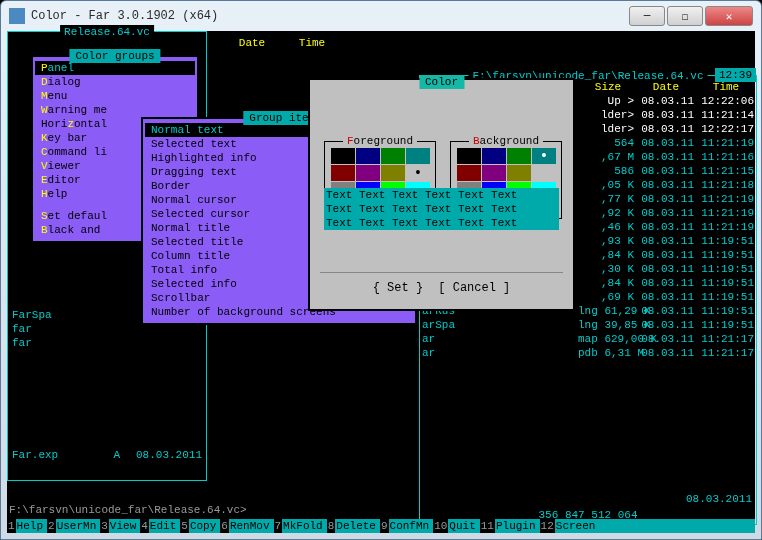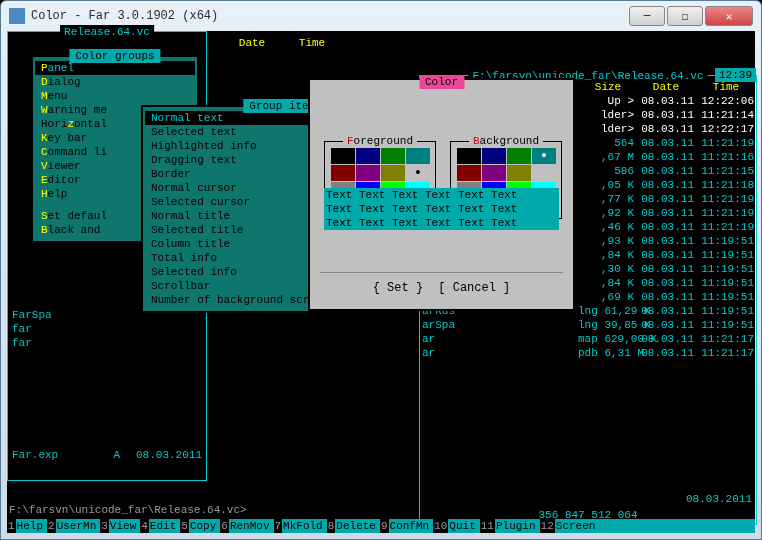--- a/index.html
+++ b/index.html
@@ -44,33 +44,33 @@
   .panel-footer-l { position: absolute; bottom: 18px; left: 4px; right: 4px; display: flex; justify-content: space-between; font-size: 11px; color: #0cc; }
   .panel-footer-r { position: absolute; bottom: 18px; right: 4px; font-size: 11px; color: #0cc; }
   .panel-stats { position: absolute; bottom: 2px; left: 0; right: 0; text-align: center; font-size: 11px; color: #0cc; }
   
   .cmdline { position: absolute; bottom: 16px; left: 2px; color: #999; font-size: 11px; }
   .fnkeys { position: absolute; bottom: 0; left: 0; right: 0; height: 14px; display: flex; background: #0aa; font-size: 11px; }
   .fnkey { display: flex; }
   .fnkey .num { background: #000; color: #999; padding: 0 1px; }
   .fnkey .lbl { color: #000; padding: 0 4px 0 1px; }
   
-  .menu-box { position: absolute; background: #0f766e; border: 2px double #000; padding: 4px 2px; }
+  .menu-box { position: absolute; background: #8b5cf6; border: 2px double #000; padding: 4px 2px; }
   .menu-title { position: absolute; top: -8px; left: 50%; transform: translateX(-50%); background: #0aa; color: #000; padding: 0 6px; white-space: nowrap; font-size: 11px; }
   .menu-item { color: #000; padding: 0 6px; cursor: pointer; font-size: 11px; height: 14px; white-space: nowrap; }
   .menu-item.sel { background: #000; color: #0cc; font-family: Liberation Mono, monospace; }
   .menu-item .hk { color: #ff0; }
   .menu-item.sel .hk { color: #ff0; }
   .menu-sep { height: 8px; }
   
   .groups-menu { left: 24px; top: 24px; width: 168px; }
-  .items-menu { left: 134px; top: 74px; width: 276px; }
+  .items-menu { left: 134px; top: 86px; width: 276px; }
   
   .color-dlg { position: absolute; left: 301px; top: 47px; width: 267px; height: 233px; background: #c0c0c0; border: 2px double #000; }
-  .color-dlg-title { position: absolute; top: -5px; left: 50%; transform: translateX(-50%); background: #ec4899; color: #000; padding: 0 6px; font-size: 11px; }
+  .color-dlg-title { position: absolute; top: -5px; left: 50%; transform: translateX(-50%); background: #14b8a6; color: #000; padding: 0 6px; font-size: 11px; }
   .swatch-group { position: absolute; border: 1px solid #000; width: 112px; height: 78px; top: 20px; margin-top: 41px; }
   .sg-fg { left: 14px; }
   .sg-bg { left: 140px; }
   .swatch-title { position: absolute; top: -8px; left: 50%; transform: translateX(-50%); background: #c0c0c0; color: #000; padding: 0 4px; font-size: 11px; }
   .swatch-title .hk { color: #c00; }
   .swatch-grid { position: absolute; top: 6px; left: 6px; display: grid; grid-template-columns: repeat(4, 24px); grid-template-rows: repeat(4, 16px); gap: 1px; }
   .swatch { width: 24px; height: 16px; cursor: pointer; position: relative; }
   .swatch.selected::after { content: '•'; position: absolute; top: 50%; left: 50%; transform: translate(-50%,-50%); color: #000; font-size: 14px; }
   .swatch.selected.dark::after { color: #fff; }
   

